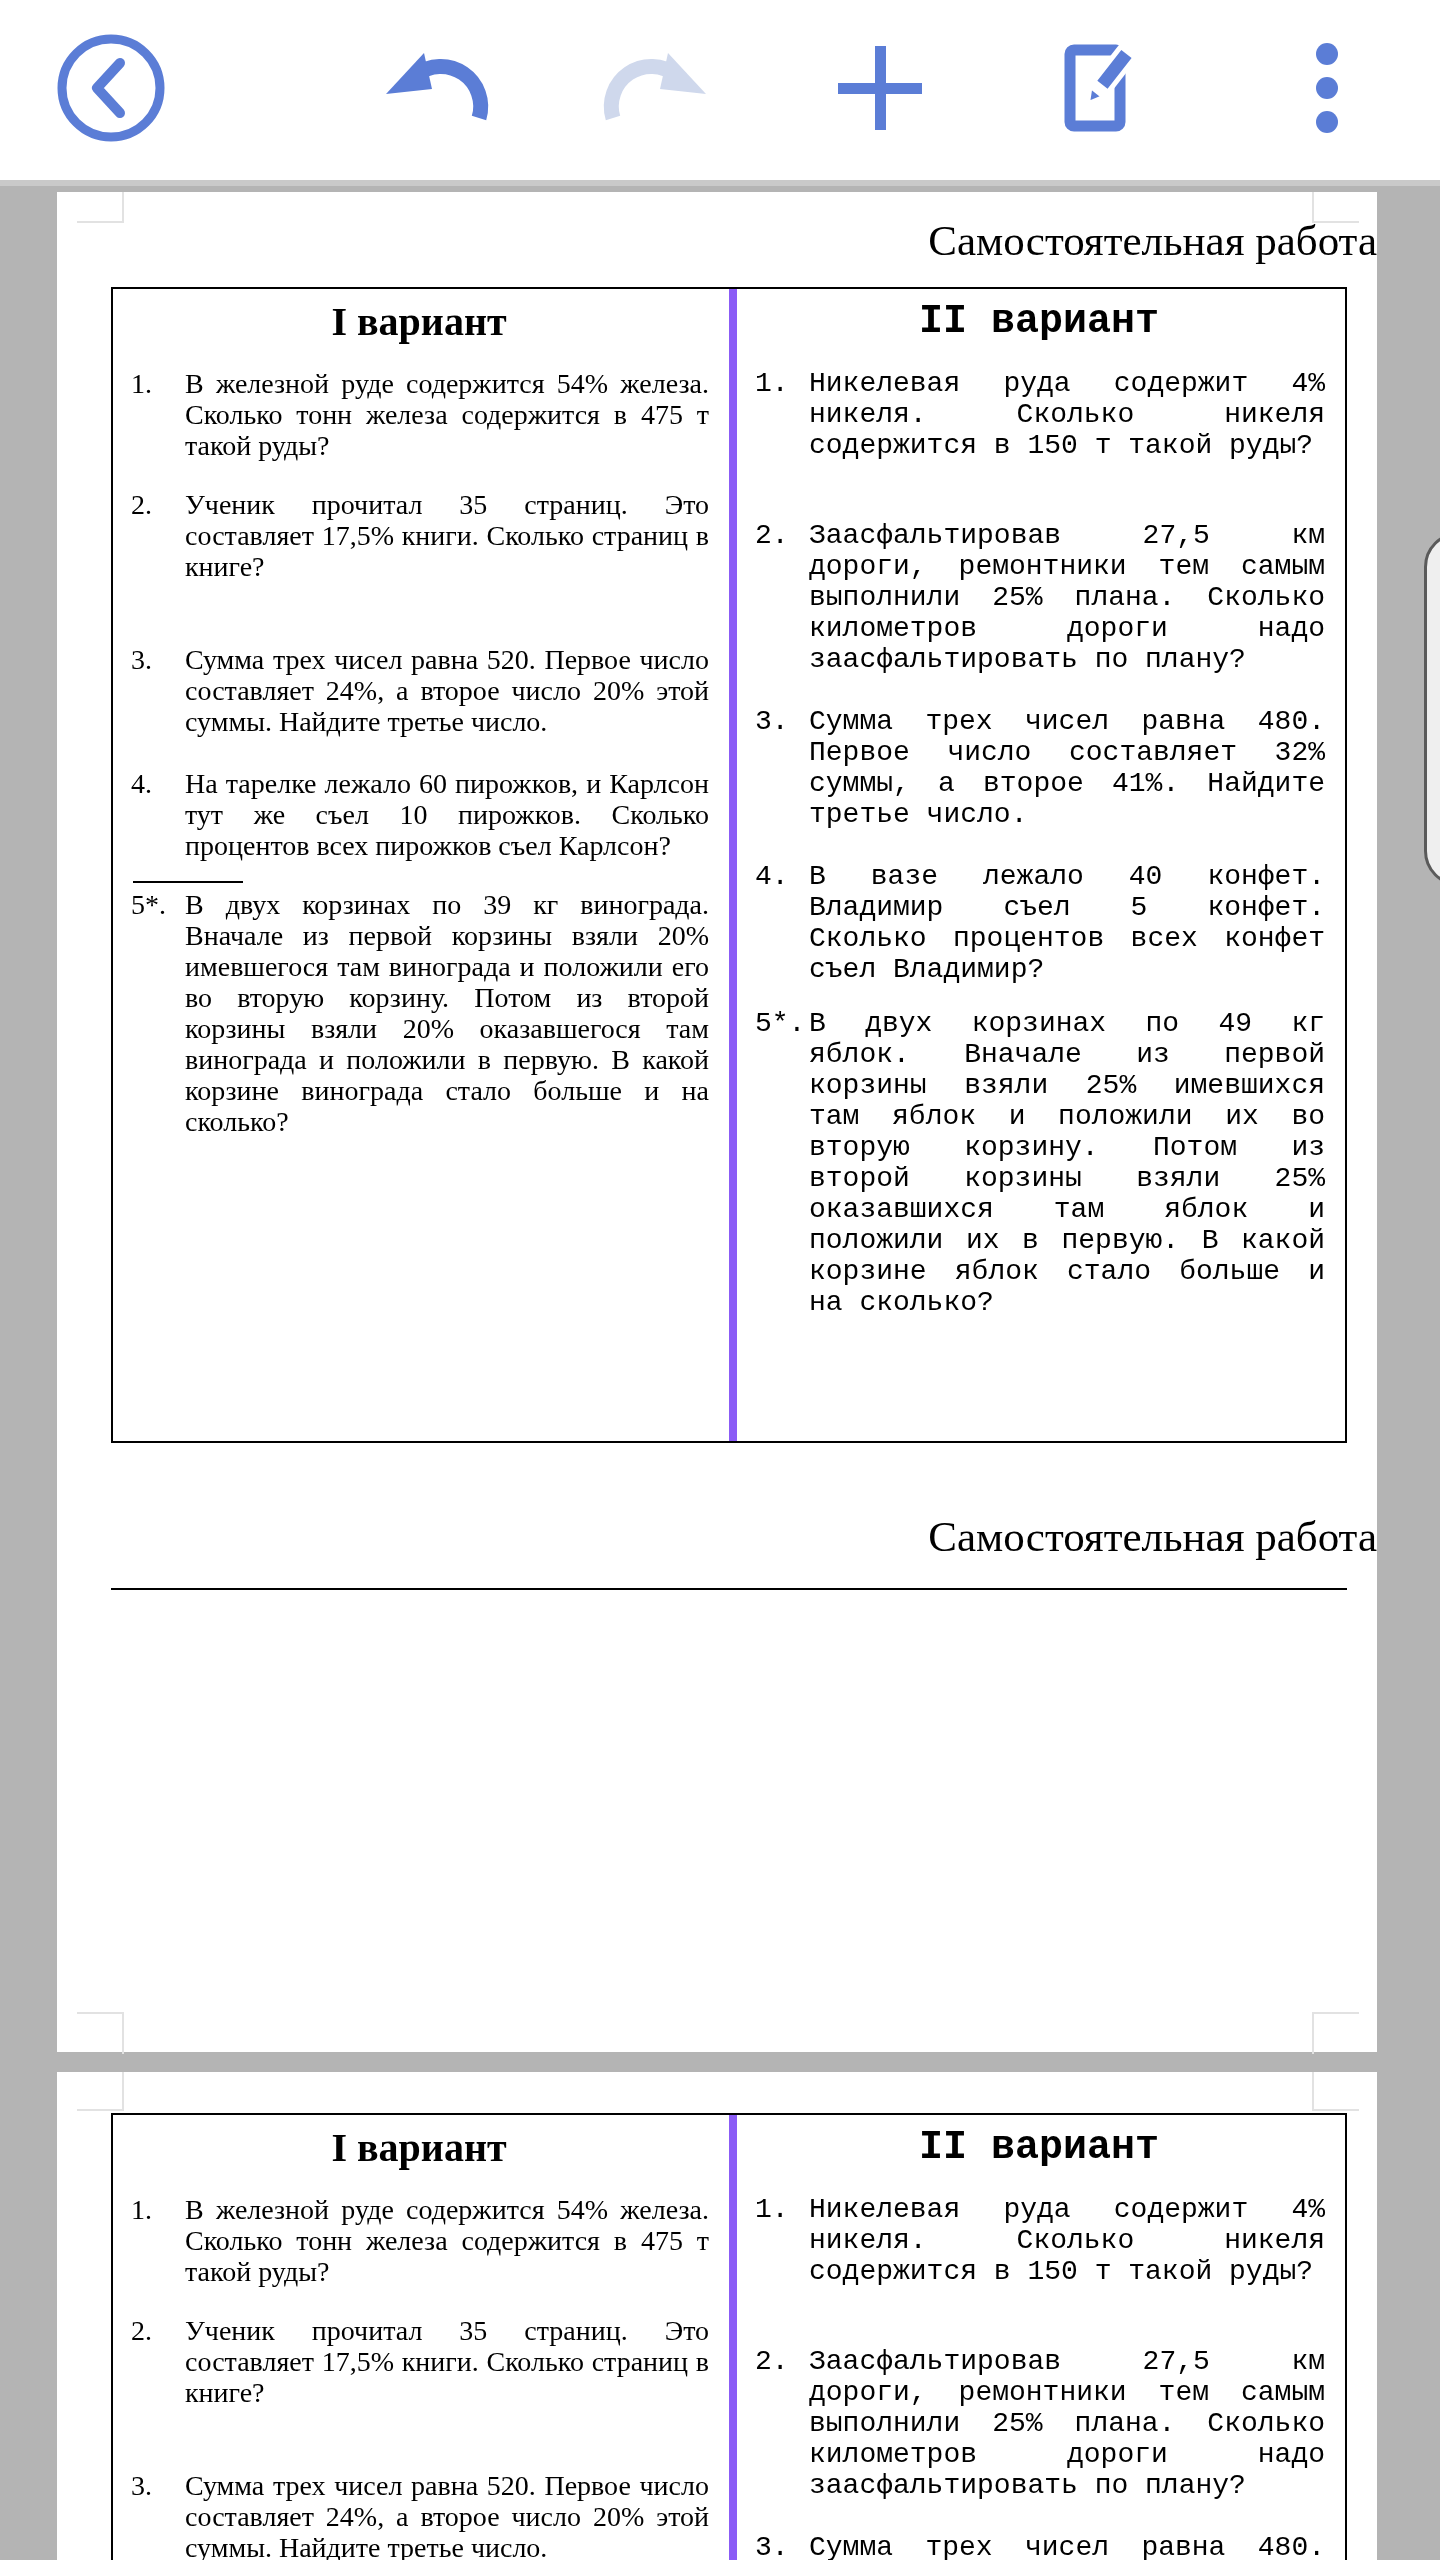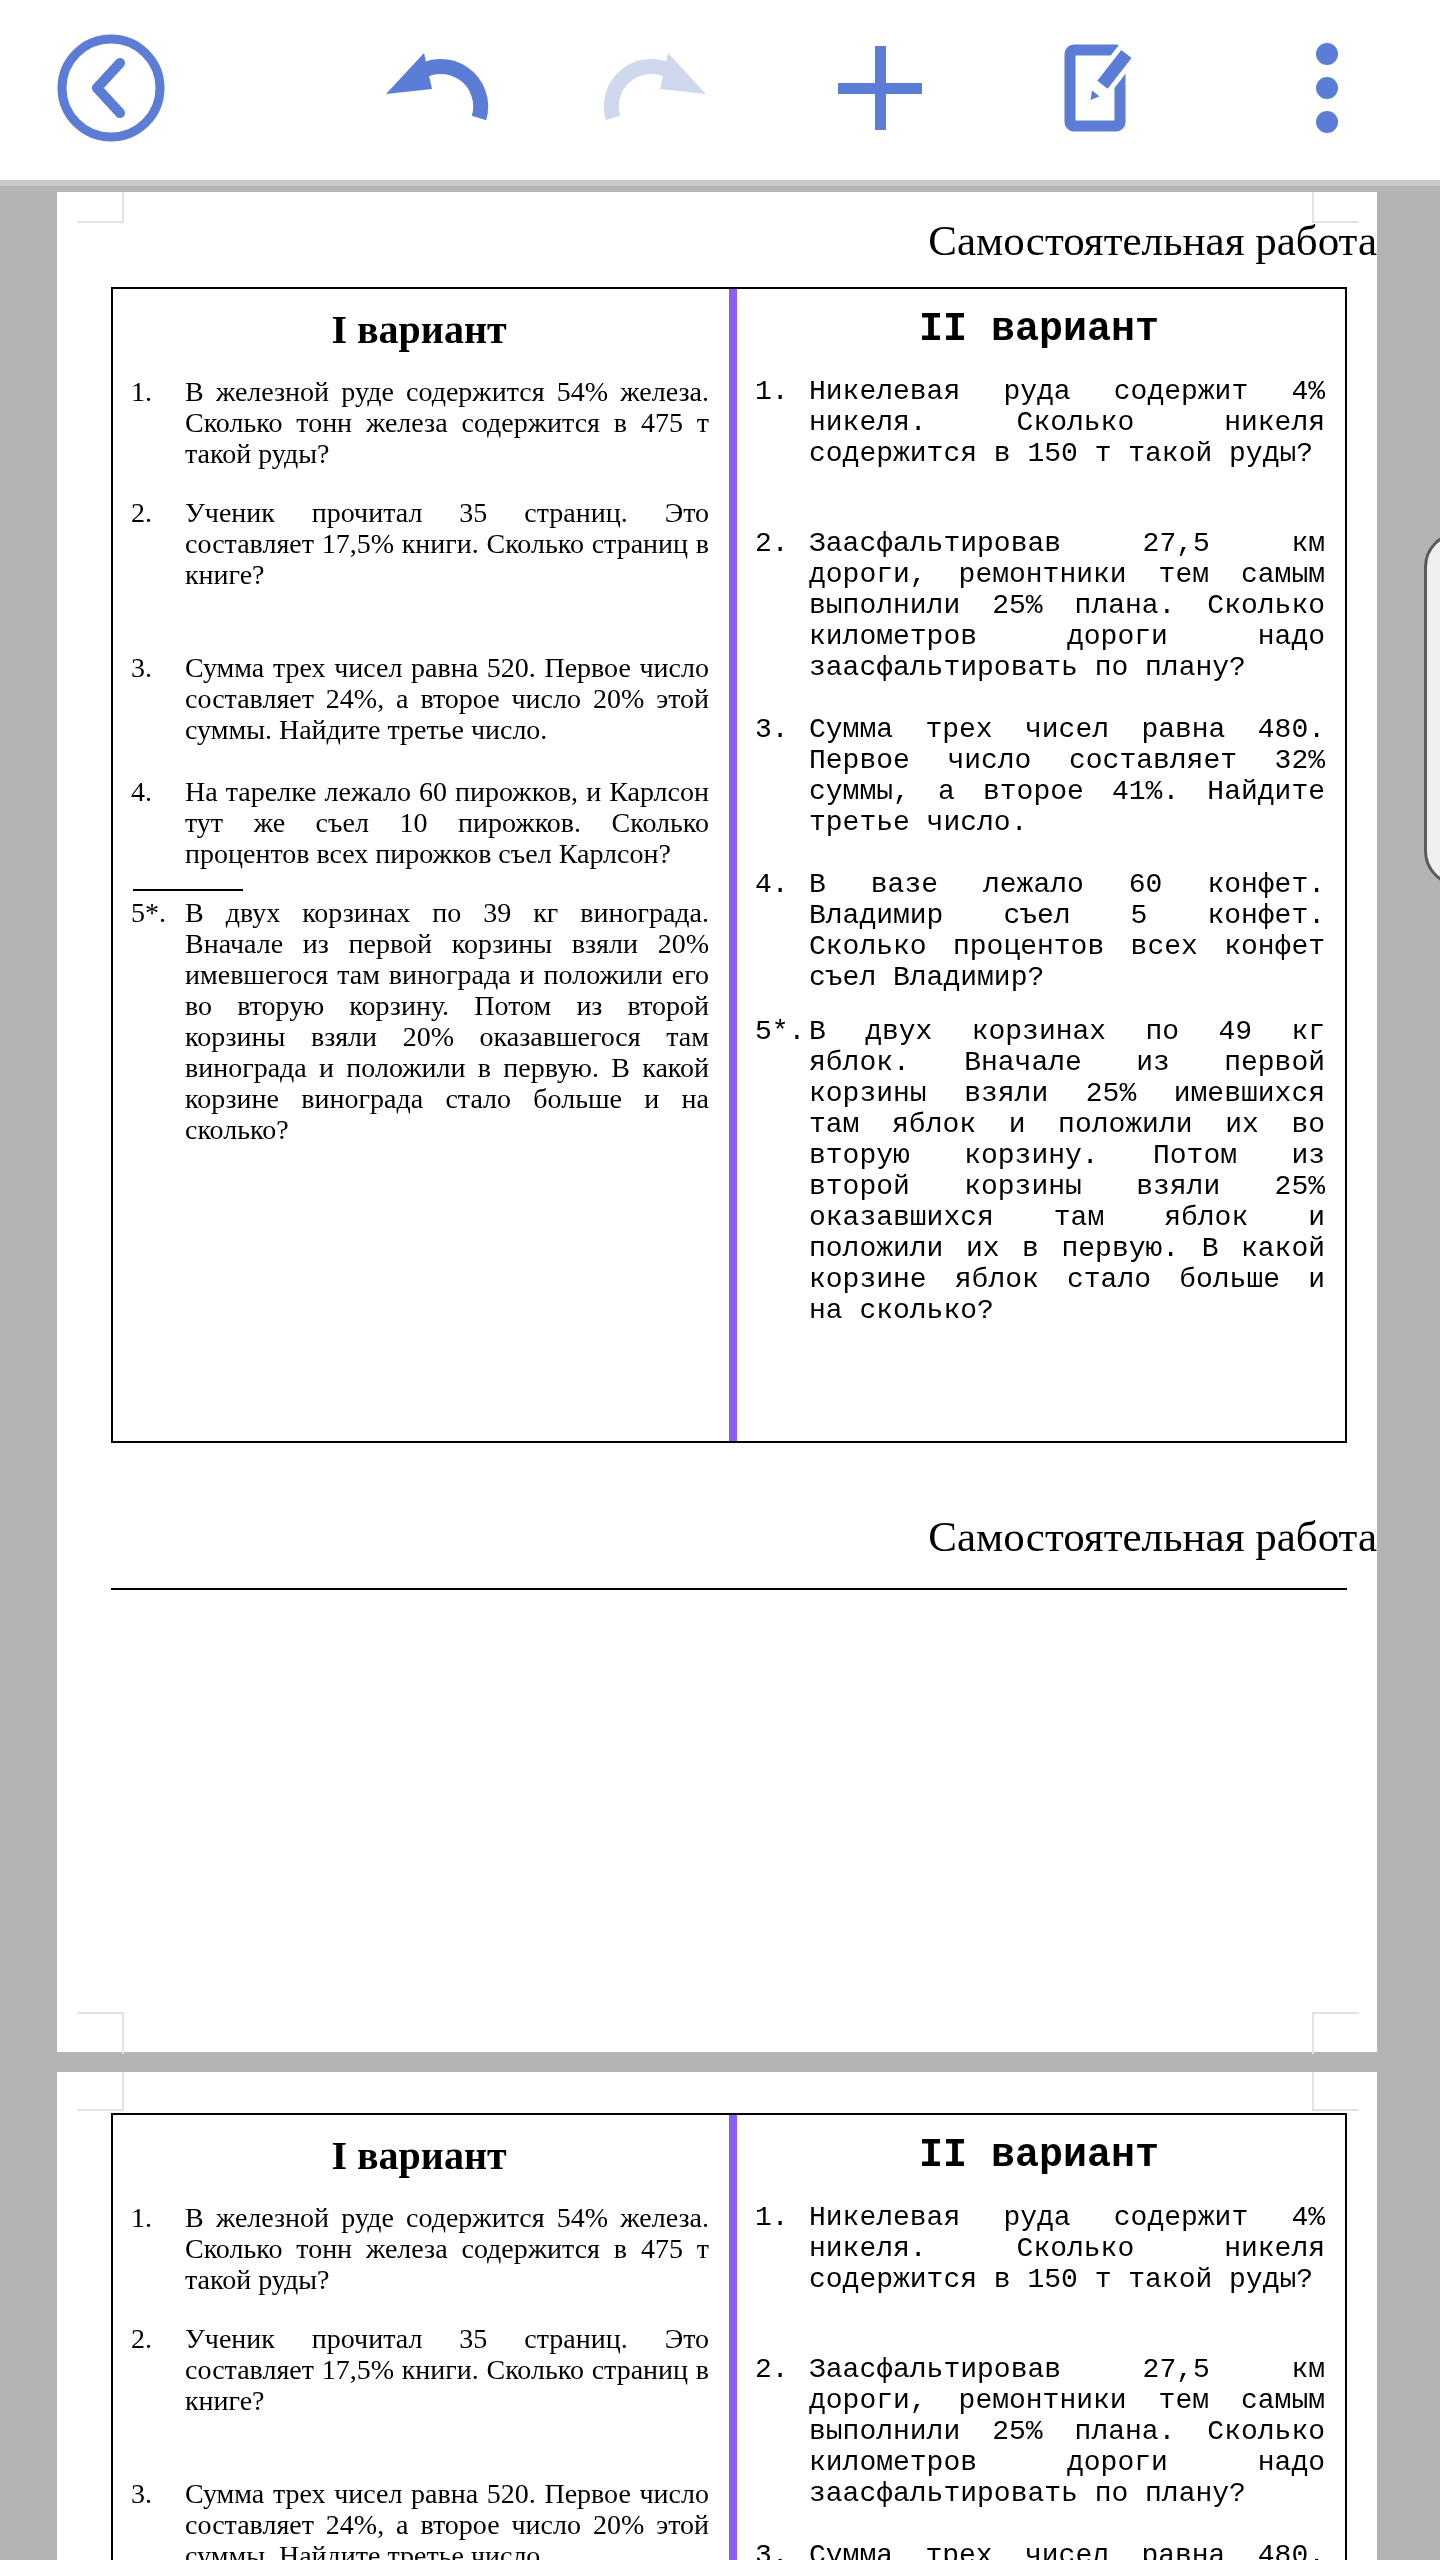--- a/index.html
+++ b/index.html
@@ -31,21 +31,21 @@
   .t1{top:26px;}
   .t2{top:1322px;}
   .rule{position:absolute;left:54px;top:1396px;width:1236px;height:0;border-top:2px solid #000;}
   
   .wtable{
     position:absolute;left:54px;width:1236px;height:1156px;
     border:2px solid #000;box-sizing:border-box;display:flex;background:#fff;
   }
   .p1-table{top:95px;}
   .p2-table{top:41px;}
-  .cell{width:50%;box-sizing:border-box;padding:8px 20px 0 16px;overflow:hidden;}
+  .cell{width:50%;box-sizing:border-box;padding:0 20px 0 16px;overflow:hidden;}
   .cell.second{border-left:8px solid #8b5cf6;font-family:Liberation Mono, monospace;}
   .cell-header{margin-top:9px;font-size:40px;line-height:48px;font-weight:bold;text-align:center;}
   .problem{position:relative;padding-left:56px;font-size:28px;line-height:31px;text-align:justify;}
   .pnum{position:absolute;left:2px;top:0;white-space:nowrap;}
   .fsep{width:110px;height:0;border-top:2px solid #000;margin-left:4px;}
   
   .c-v1 > .problem:nth-child(2){margin-top:22px;}
   .c-v1 > .problem:nth-child(3){margin-top:28px;}
   .c-v1 > .problem:nth-child(4){margin-top:62px;}
   .c-v1 > .problem:nth-child(5){margin-top:31px;}
@@ -165,21 +165,21 @@
       <div class="problem">
         <span class="pnum">2.</span>
         <span class="ptext">Заасфальтировав 27,5 км дороги, ремонтники тем самым выполнили 25% плана. Сколько километров дороги надо заасфальтировать по плану?</span>
       </div>
       <div class="problem">
         <span class="pnum">3.</span>
         <span class="ptext">Сумма трех чисел равна 480. Первое число составляет 32% суммы, а второе 41%. Найдите третье число.</span>
       </div>
       <div class="problem">
         <span class="pnum">4.</span>
-        <span class="ptext">В вазе лежало 60 конфет. Владимир  съел 5 конфет. Сколько процентов всех конфет съел Владимир?</span>
+        <span class="ptext">В вазе лежало 40 конфет. Владимир  съел 5 конфет. Сколько процентов всех конфет съел Владимир?</span>
       </div>
       <div class="problem">
         <span class="pnum">5*.</span>
         <span class="ptext">В двух корзинах по 49 кг яблок. Вначале из первой корзины взяли 25% имевшихся там яблок и положили их во вторую корзину. Потом из второй корзины взяли 25% оказавшихся там яблок и положили их в первую. В какой корзине яблок стало больше и на сколько?</span>
       </div>
     </div>
   </div>
 
   <div class="doc-title t2">Самостоятельная работа</div>
   <div class="rule"></div>

